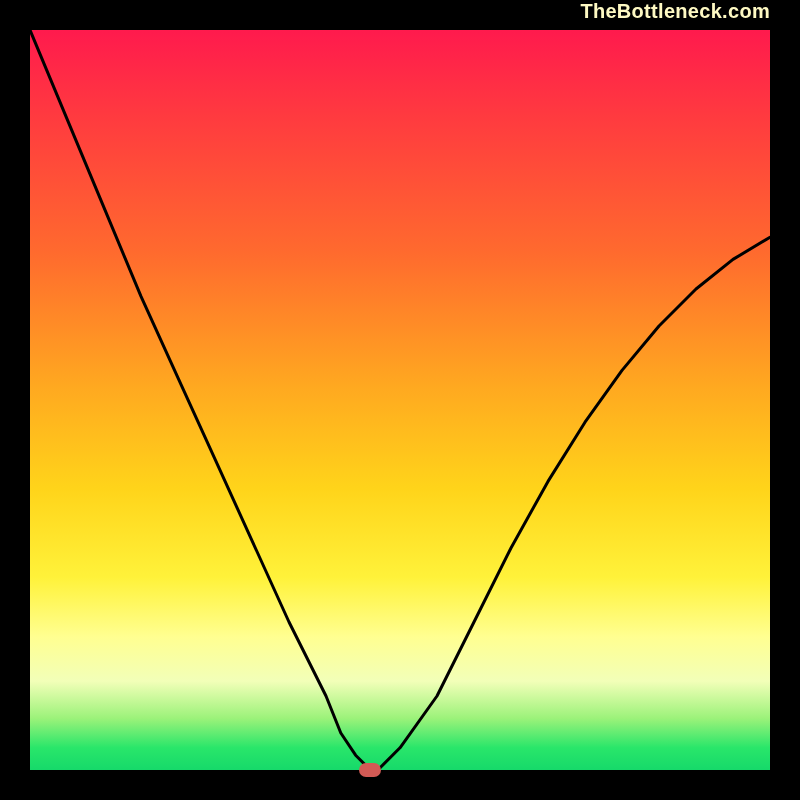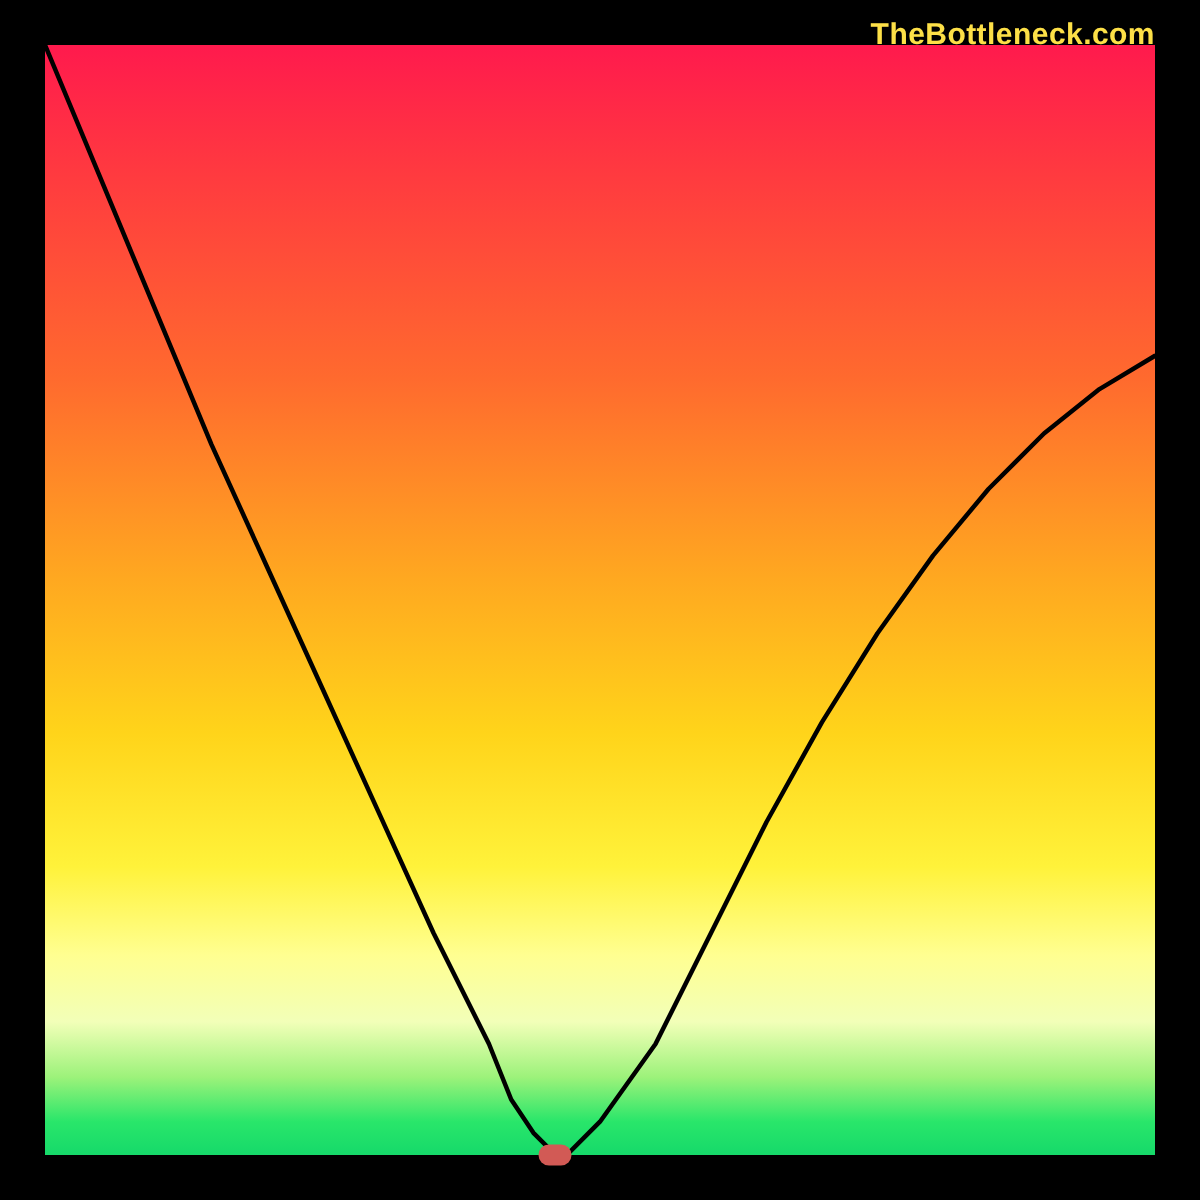--- a/index.html
+++ b/index.html
@@ -49,23 +49,23 @@
   .marker {
     position: absolute;
     width: 22px;
     height: 14px;
     border-radius: 7px;
     background: #d25a55;
     transform: translate(-50%, -50%);
   }
   .watermark {
     position: absolute;
-    top: 12px;
+    top: 0;
     right: 30px;
-    color: #fde047;
+    color: #fef9c3;
     font-size: 20px;
     font-weight: 600;
     letter-spacing: 0.3px;
   }
 </style>
 </head>
 <body>
 
 <div class="frame">
 

